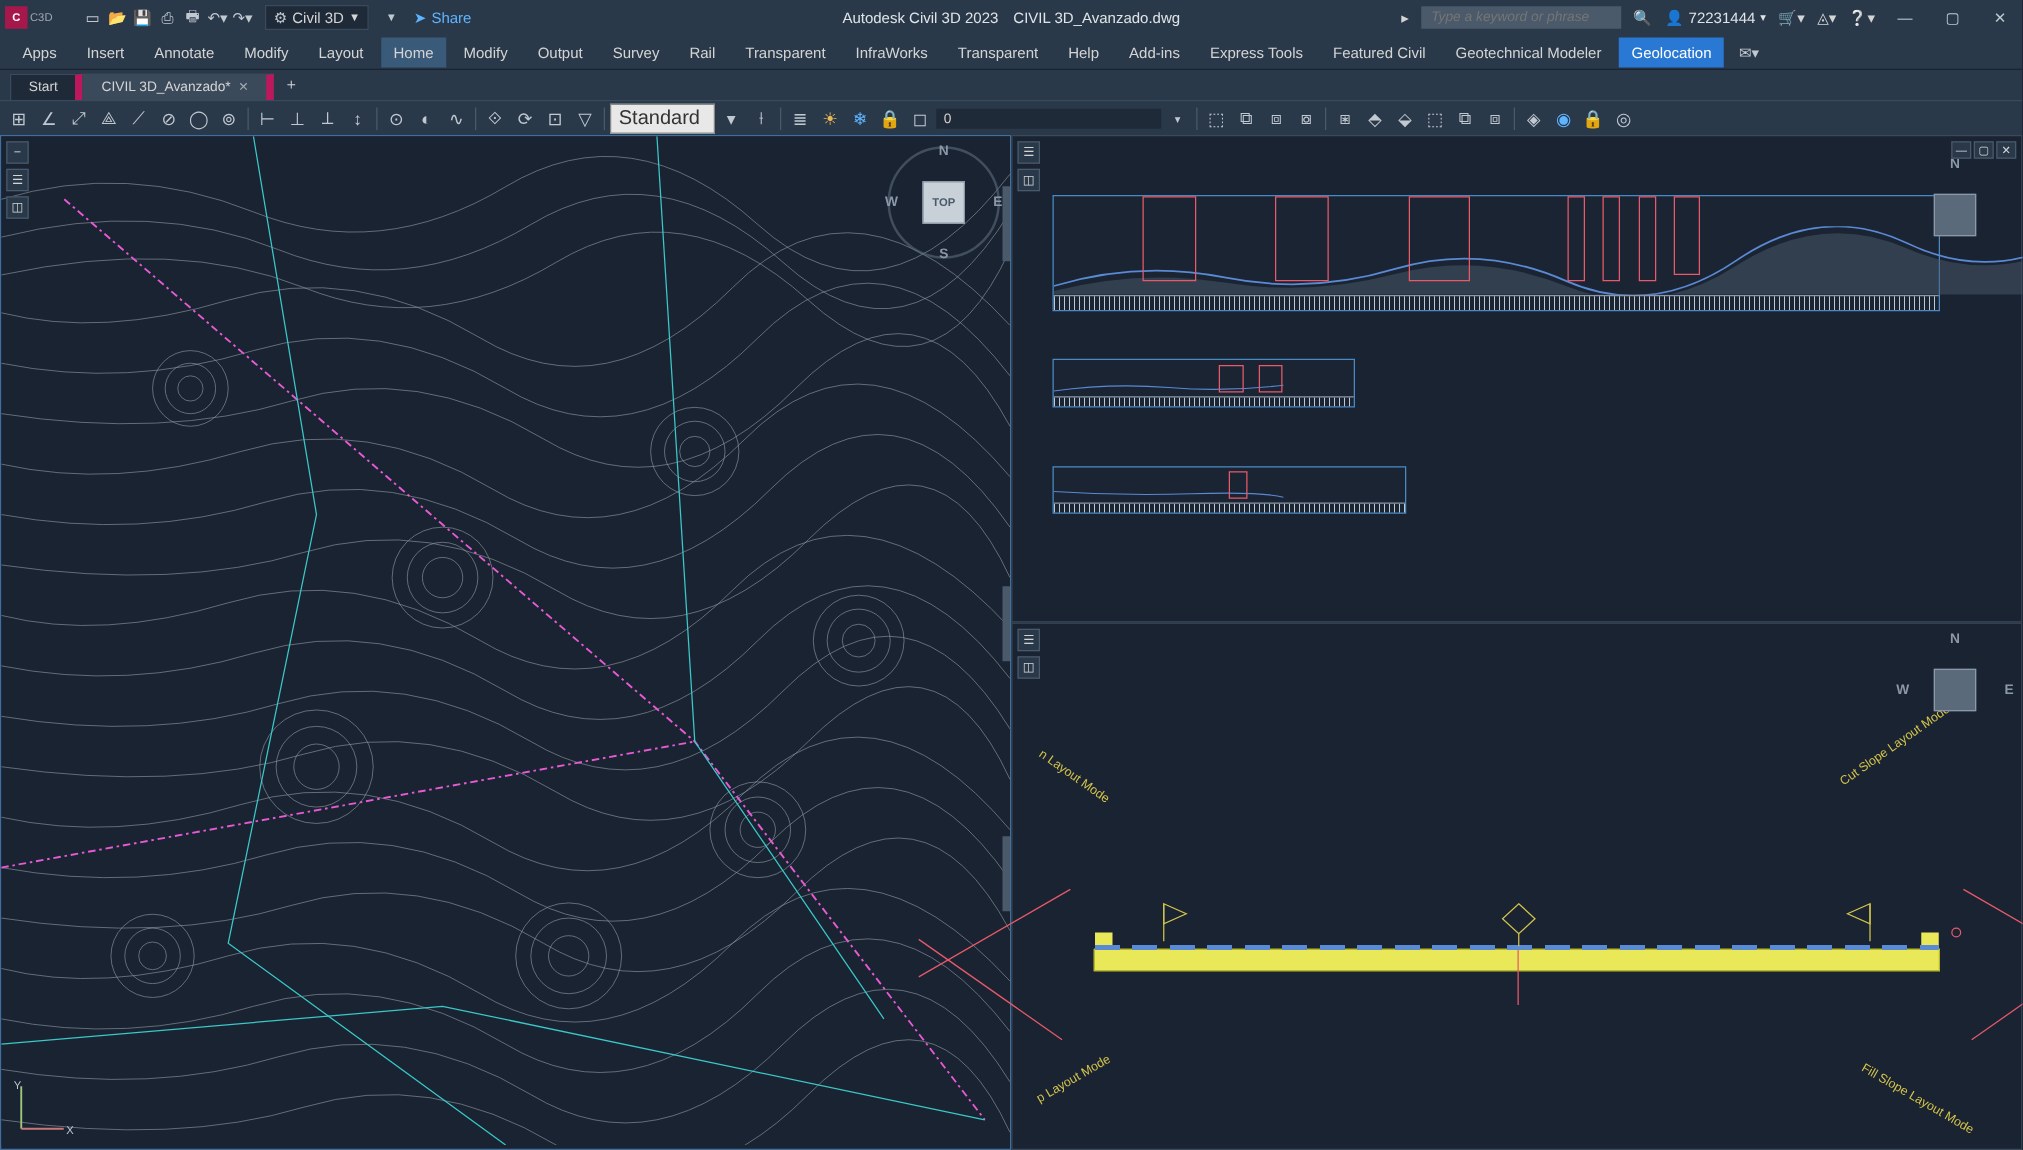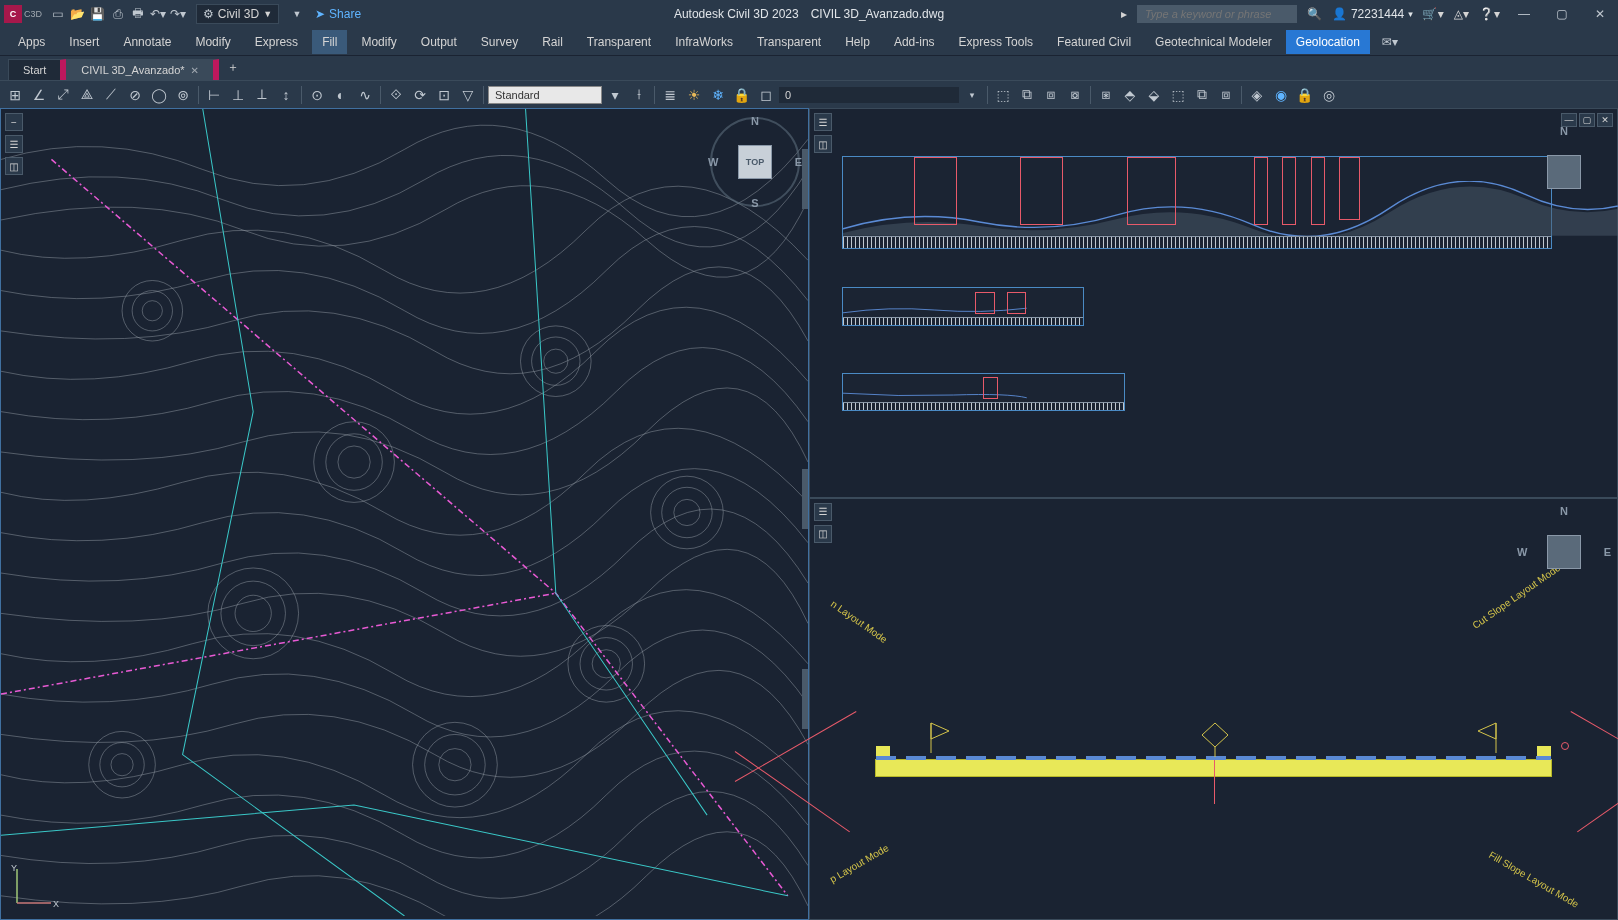--- a/index.html
+++ b/index.html
@@ -1,19 +1,19 @@
 <!DOCTYPE html>
 <html><head>
 <meta charset="utf-8">
 <style>
 * { box-sizing: border-box; margin: 0; padding: 0; }
 body { font-family: "Segoe UI", Arial, sans-serif; background: #1a2332; color: #d4d4d4; font-size: 12px; overflow: hidden; width: 1618px; height: 920px; }
 .title-bar { height: 28px; background: #2a394a; display: flex; align-items: center; padding: 0 4px; }
 .app-icon { width: 18px; height: 18px; background: #a6184b; color: white; font-weight: bold; font-size: 9px; display: flex; align-items: center; justify-content: center; margin-right: 2px; }
-.c3d-badge { font-size: 9px; color: #a0a8b0; margin-right: 6px; }
+.c3d-badge { font-size: 9px; color: #a0a8b0; margin-right: 22px; }
 .qat-icon { width: 20px; height: 20px; display: flex; align-items: center; justify-content: center; color: #c0c8d0; cursor: pointer; }
 .workspace-drop { display: flex; align-items: center; gap: 4px; margin: 0 8px; padding: 2px 6px; background: #1f2a38; border: 1px solid #3a4a5a; }
 .gear { color: #c0c8d0; }
 .share { color: #5fb4ff; margin-left: 8px; display: flex; align-items: center; gap: 4px; cursor: pointer; }
 .title-center { position: absolute; left: 50%; transform: translateX(-50%); display: flex; gap: 12px; color: #e0e4e8; }
 .title-right { margin-left: auto; display: flex; align-items: center; gap: 10px; }
 .search-box { background: #4a5a6a; border: none; color: #e0e4e8; padding: 3px 8px; font-style: italic; width: 160px; font-size: 11px; }
 .user { display: flex; align-items: center; gap: 4px; color: #e0e4e8; }
 .win-btn { width: 28px; height: 20px; display: flex; align-items: center; justify-content: center; color: #c0c8d0; cursor: pointer; }
 
@@ -25,21 +25,21 @@
 
 .file-tabs { height: 24px; background: #2a394a; display: flex; align-items: flex-end; padding: 0 8px; }
 .file-tab { padding: 4px 14px; background: #1f2a38; color: #d4d4d4; font-size: 11px; cursor: pointer; display: flex; align-items: center; gap: 6px; border-top: 1px solid #3a4a5a; border-left: 1px solid #3a4a5a; border-right: 6px solid #be185d; }
 .file-tab.active { background: #3a4a5a; }
 .close-x { font-size: 10px; color: #a0a8b0; }
 .plus-tab { padding: 4px 8px; cursor: pointer; }
 
 .toolbar-row { height: 28px; background: #2a394a; display: flex; align-items: center; padding: 0 4px; gap: 2px; border-top: 1px solid #3a4a5a; }
 .tb-icon { width: 22px; height: 22px; display: flex; align-items: center; justify-content: center; color: #c0c8d0; cursor: pointer; font-size: 14px; }
 .tb-sep { width: 1px; height: 18px; background: #4a5a6a; margin: 0 2px; }
-.tb-dropdown { background: #e8e8e8; color: #333; padding: 2px 6px; width: 114px; font-size: 11px; border: 1px solid #888; }
+.tb-dropdown { background: #e8e8e8; color: #333; padding: 2px 6px; width: 84px; font-size: 16px; border: 1px solid #888; }
 .layer-drop { background: #1f2a38; color: #d4d4d4; padding: 2px 6px; width: 180px; font-size: 11px; }
 
 .workspace { display: flex; height: calc(920px - 28px - 28px - 24px - 28px); position: relative; }
 .left-panel { flex: 0 0 50%; position: relative; background: #1a2332; border: 1px solid #4070a0; }
 .right-col { flex: 1; display: flex; flex-direction: column; }
 .right-top { flex: 0 0 48%; position: relative; background: #1a2332; border: 1px solid #3a4a5a; }
 .right-bot { flex: 1; position: relative; background: #1a2332; border: 1px solid #3a4a5a; }
 
 .vp-controls { position: absolute; top: 4px; left: 4px; display: flex; flex-direction: column; gap: 4px; z-index: 5; }
 .vp-ctrl-btn { width: 18px; height: 18px; background: #2a394a; border: 1px solid #4a5a6a; display: flex; align-items: center; justify-content: center; font-size: 10px; cursor: pointer; }
@@ -116,22 +116,22 @@
     <div class="win-btn">▢</div>
     <div class="win-btn">✕</div>
   </div>
 </div>
 
 <div class="ribbon-tabs" id="ribbon-tabs">
     <div class="ribbon-tab">Apps</div>
     <div class="ribbon-tab">Insert</div>
     <div class="ribbon-tab">Annotate</div>
     <div class="ribbon-tab">Modify</div>
-    <div class="ribbon-tab">Express</div>
-    <div class="ribbon-tab active">Fill</div>
+    <div class="ribbon-tab">Layout</div>
+    <div class="ribbon-tab active">Home</div>
     <div class="ribbon-tab">Modify</div>
     <div class="ribbon-tab">Output</div>
     <div class="ribbon-tab">Survey</div>
     <div class="ribbon-tab">Rail</div>
     <div class="ribbon-tab">Transparent</div>
     <div class="ribbon-tab">InfraWorks</div>
     <div class="ribbon-tab">Transparent</div>
     <div class="ribbon-tab">Help</div>
     <div class="ribbon-tab">Add-ins</div>
     <div class="ribbon-tab">Express Tools</div>

